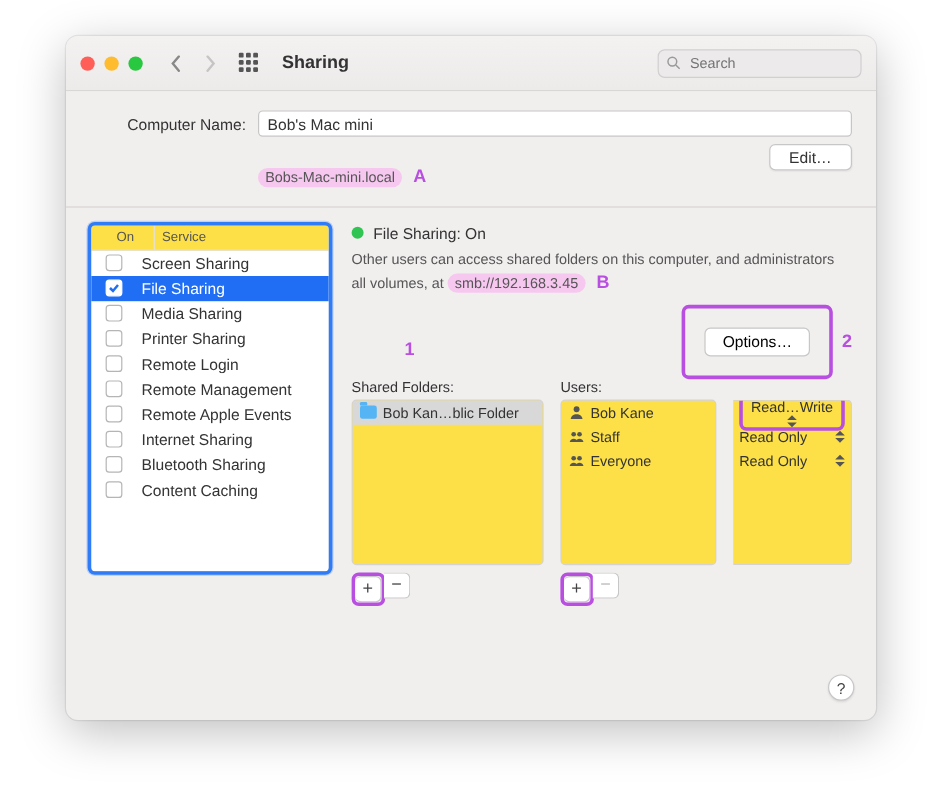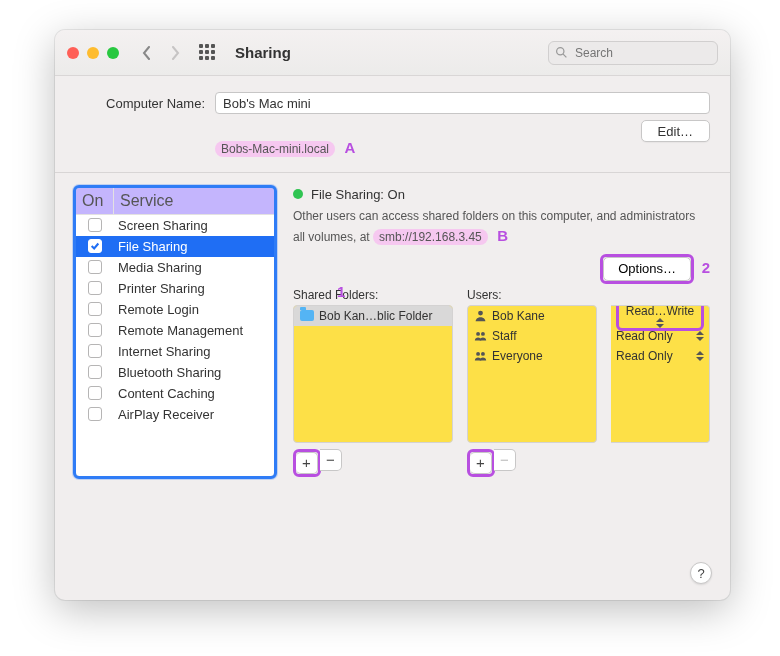--- a/index.html
+++ b/index.html
@@ -64,21 +64,21 @@
   .divider { height:1px; background:#d8d5d5; margin:14px -20px 0 -20px;}
   
   .lower { display:flex; gap:18px; padding-top:14px; align-items:flex-start;}
   .services {
     width:200px; height:290px; background:#fff;
     border:1px solid #c7c6c6; border-radius:4px;
     outline:3px solid #2f7cf6; outline-offset:-1px;
     box-shadow:0 0 0 3px rgba(47,124,246,0.25);
     overflow:hidden;
   }
-  .svc-head { display:flex; font-size:16px; color:#555; border-bottom:1px solid #e3e1e1; background:#c4b5fd;}
+  .svc-head { display:flex; font-size:11px; color:#555; border-bottom:1px solid #e3e1e1; background:#fde047;padding-left:15px;}
   .svc-head .c1{width:38px;padding:4px 6px;border-right:1px solid #e3e1e1;}
   .svc-head .c2{flex:1;padding:4px 6px;}
   .svc-row { display:flex; align-items:center; height:21px; font-size:13px;}
   .svc-row .c1{width:38px;display:flex;justify-content:center;}
   .svc-row .c2{flex:1;padding-left:4px;white-space:nowrap;overflow:hidden;}
   .svc-row.sel { background:#1f6ef4; color:#fff;}
   .chk {
     width:14px;height:14px;border:1px solid #b6b5b5;border-radius:3px;background:#fff; display:flex;align-items:center;justify-content:center;
   }
   .svc-row.sel .chk{background:#fff;border-color:#fff;}
@@ -90,21 +90,21 @@
   .right { flex:1; }
   .status { display:flex; align-items:center; gap:8px; font-size:13px; margin-bottom:6px;}
   .status .dotg{width:10px;height:10px;border-radius:50%;background:#30c452;}
   .smalltext{font-size:12px;color:#555;line-height:1.4;}
   .hl-b{background:#f6c8f0;border-radius:10px;padding:1px 6px;}
   .optbtn{
     float:right; margin-top:8px;
     height:24px;padding:0 14px;border-radius:5px;
     border:1px solid #c8c7c7;background:#fff;font-size:13px;
   }
-  .boxA{border:3px solid #b84fe0;border-radius:6px;padding:0;}
+  .boxA{border:3px solid #b84fe0;border-radius:6px;padding:16px;}
   .cols { display:flex; gap:14px; margin-top:42px; clear:both;}
   .col { display:flex; flex-direction:column; }
   .col.folder{width:160px;} .col.users{width:130px;} .col.perm{flex:1;}
   .colhead{font-size:12px;color:#333;margin-bottom:3px;}
   .listbox{
     height:138px;background:#fde047;border:1px solid #d4d2d2;border-radius:4px;
     font-size:12px;overflow:hidden;
   }
   .litem{display:flex;align-items:center;gap:5px;padding:3px 6px;height:20px;}
   .litem.sel{background:#d9d8d8;}
@@ -238,39 +238,39 @@
           <div class="svc-row">
             <div class="c1">
               <div class="chk"></div>
             </div>
             <div class="c2">Remote Management</div>
           </div>
           <div class="svc-row">
             <div class="c1">
               <div class="chk"></div>
             </div>
+            <div class="c2">Remote Apple Events</div>
+          </div>
+          <div class="svc-row">
+            <div class="c1">
+              <div class="chk"></div>
+            </div>
             <div class="c2">Internet Sharing</div>
           </div>
           <div class="svc-row">
             <div class="c1">
               <div class="chk"></div>
             </div>
             <div class="c2">Bluetooth Sharing</div>
           </div>
           <div class="svc-row">
             <div class="c1">
               <div class="chk"></div>
             </div>
             <div class="c2">Content Caching</div>
-          </div>
-          <div class="svc-row">
-            <div class="c1">
-              <div class="chk"></div>
-            </div>
-            <div class="c2">AirPlay Receiver</div>
           </div>
         </div>
 
       <div class="right">
         <div class="status">
           <div class="dotg"></div>
           <span>File Sharing: On</span>
         </div>
         <div class="smalltext">
           <span>Other users can access shared folders on this computer, and administrators all volumes, at </span><span class="hl-b">smb://192.168.3.45</span>

